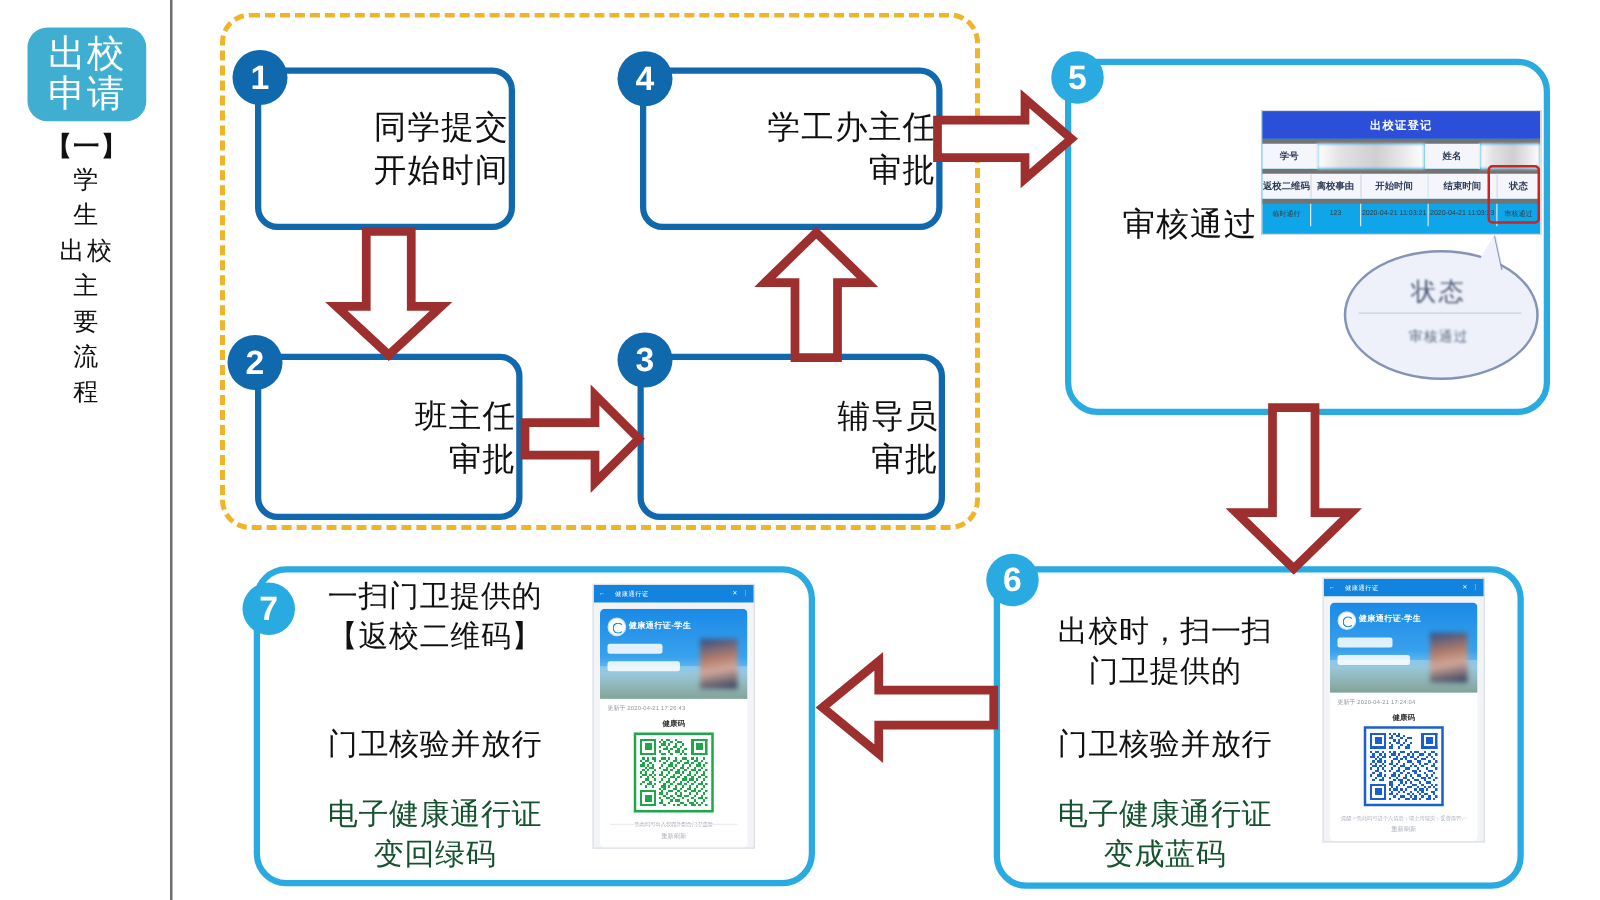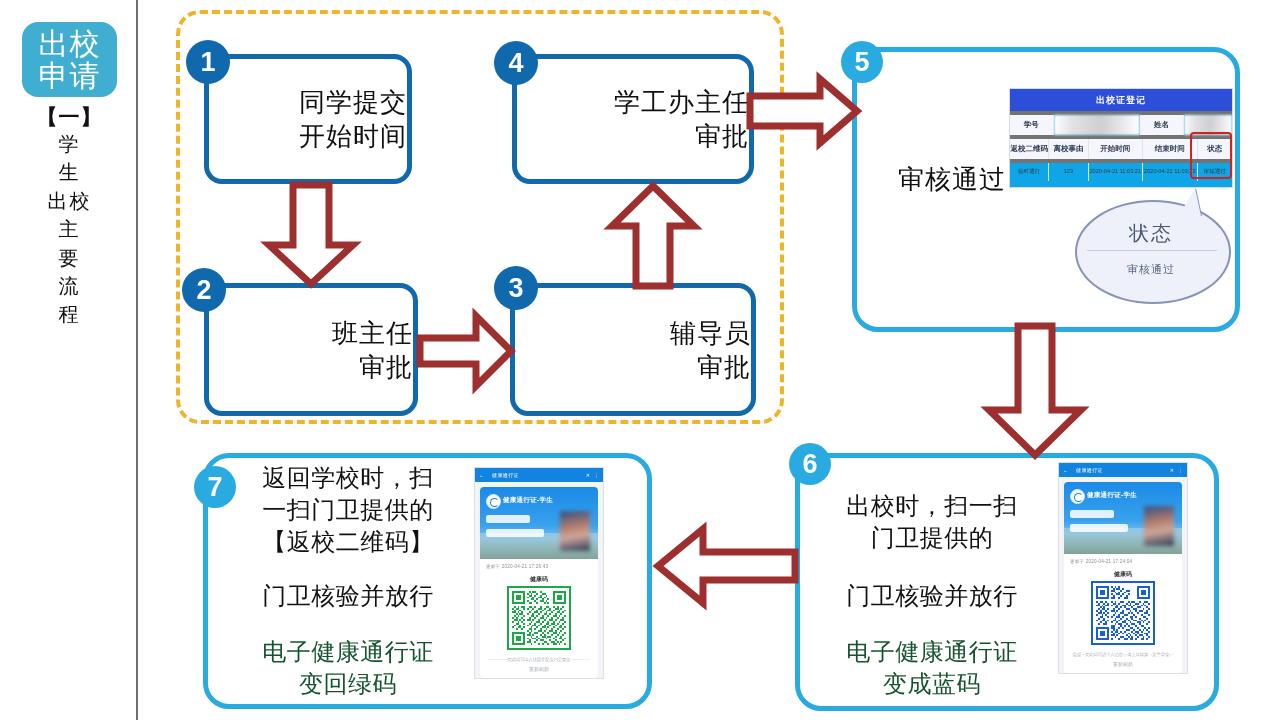--- a/index.html
+++ b/index.html
@@ -579,21 +579,20 @@
         <div class="ph-note">提醒：凭此码可进个人信息，请上传核实，妥善保管。</div>
         <div class="ph-footline"></div>
         <div class="ph-foot">重新刷新</div>
       </div>
     </div>
   </div>
 
   <div id="badge7" class="badge cyan">7</div>
   <div id="box7" class="step-box cyan">
     <div class="bottom-text" style="left:20px;top:4px;width:240px;">
-      <div>返回学校时，扫</div>
       <div>一扫门卫提供的</div>
       <div>【返校二维码】</div>
     </div>
     <div class="bottom-text" style="left:20px;top:122px;width:240px;">门卫核验并放行</div>
     <div class="bottom-text red" style="left:20px;top:178px;width:240px;">
       <div>电子健康通行证</div>
       <div>变回绿码</div>
     </div>
 
     <div class="phone" style="left:266px;top:9px;">

